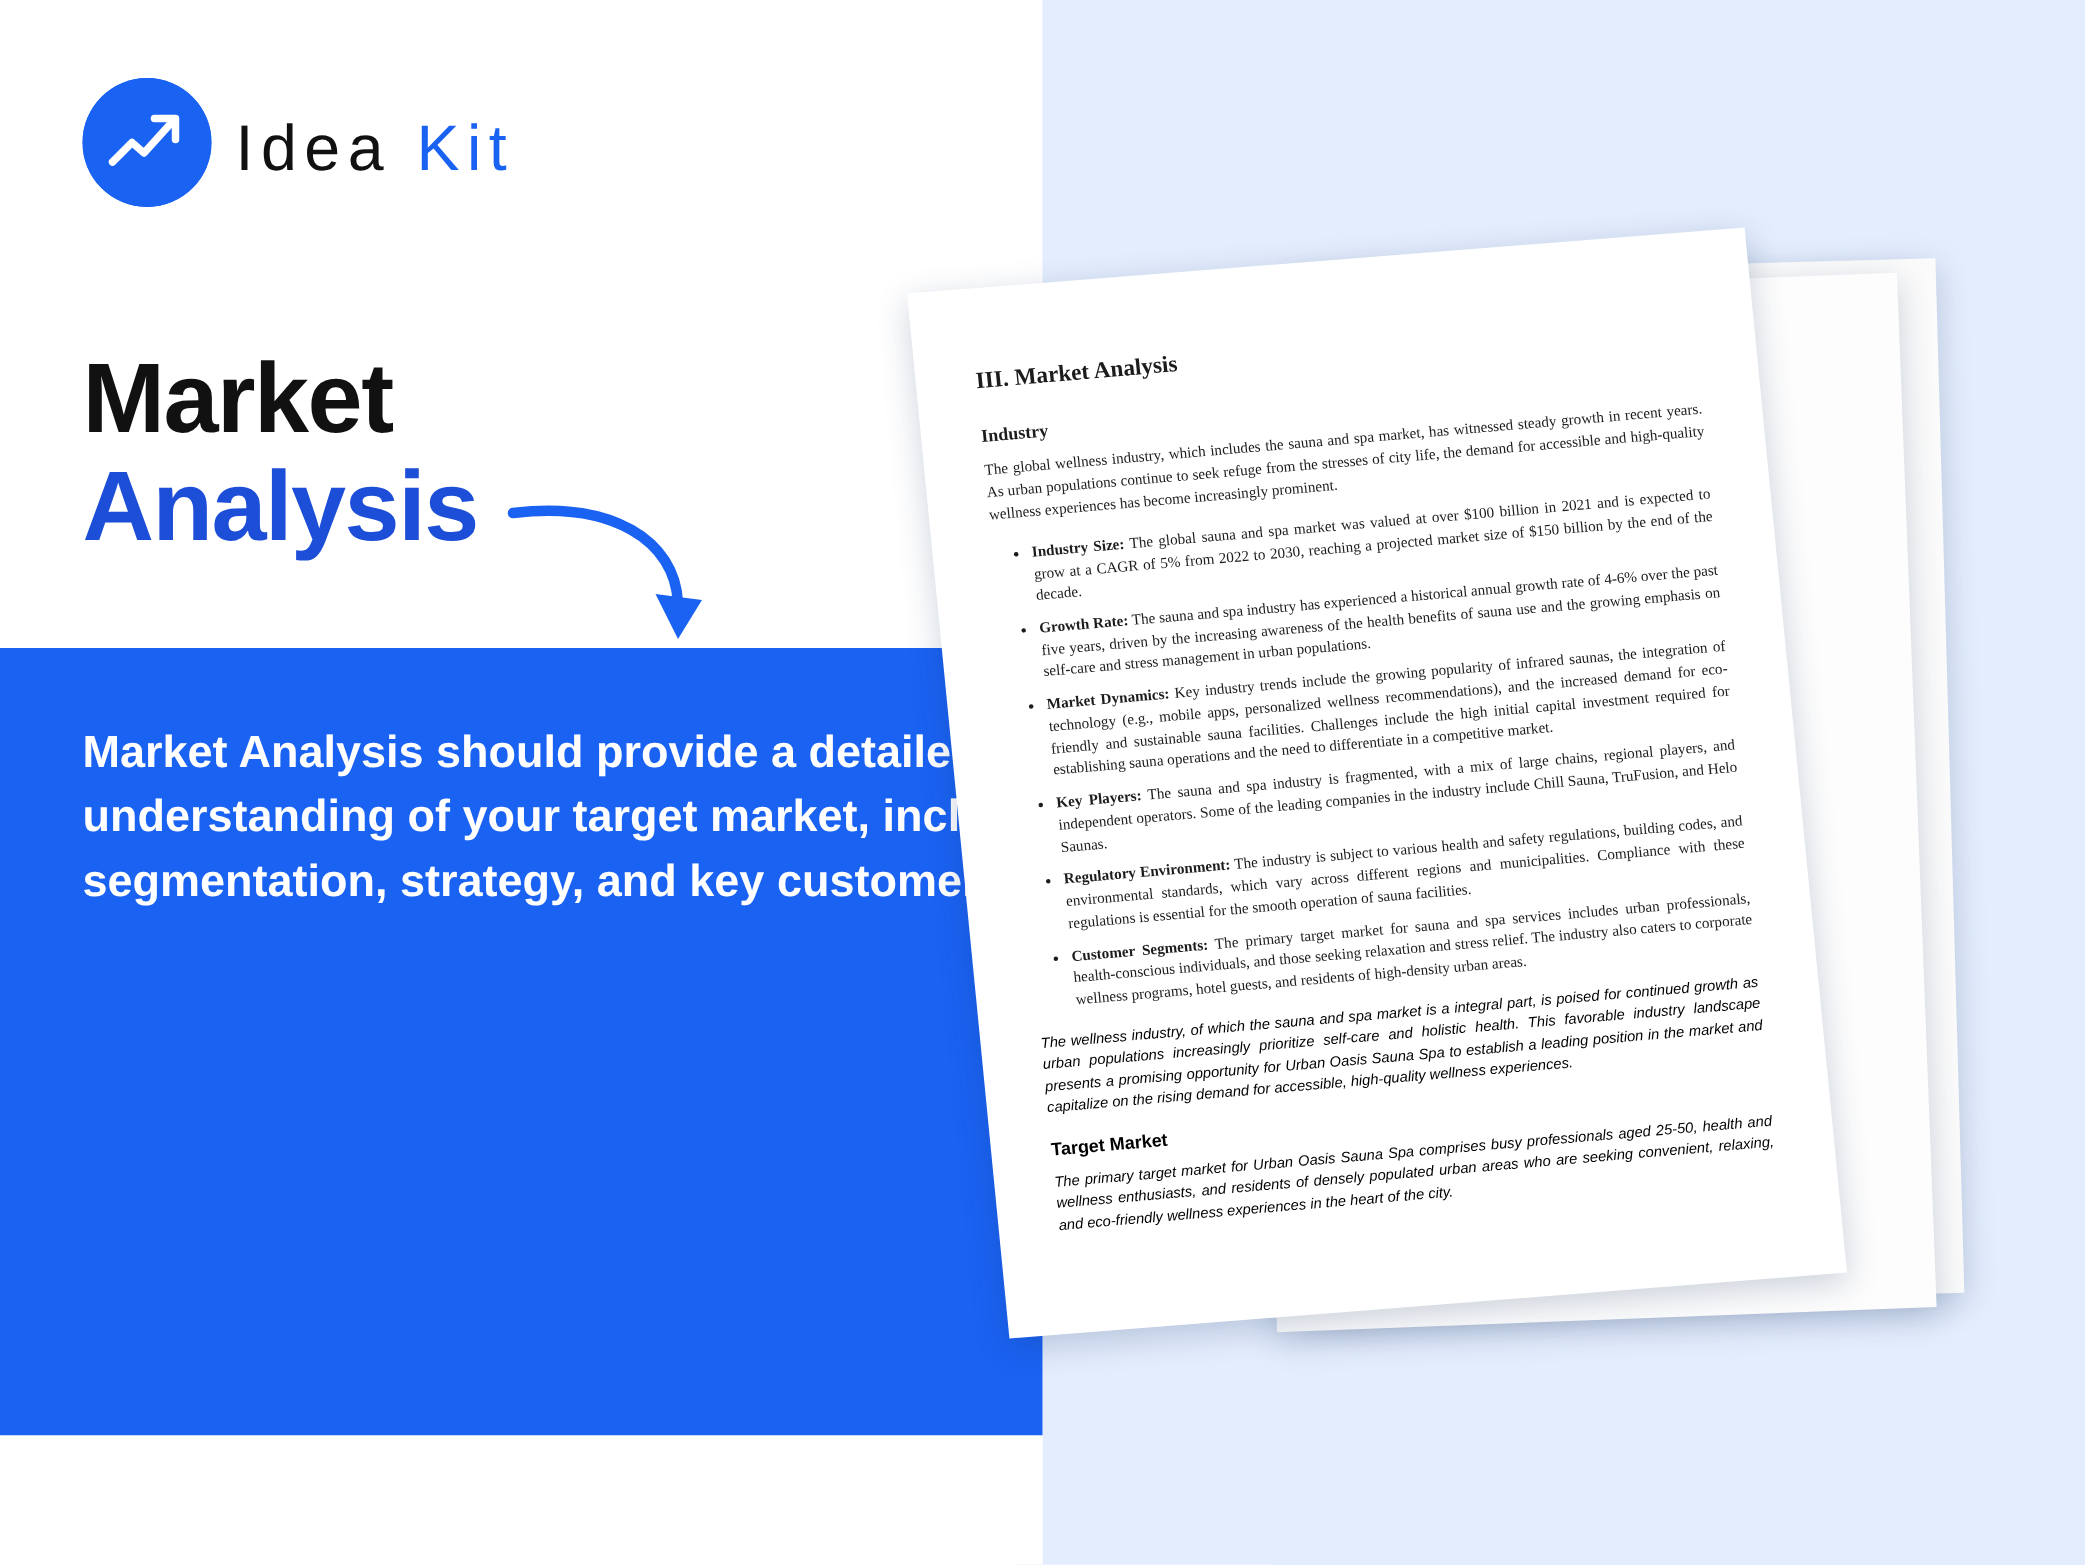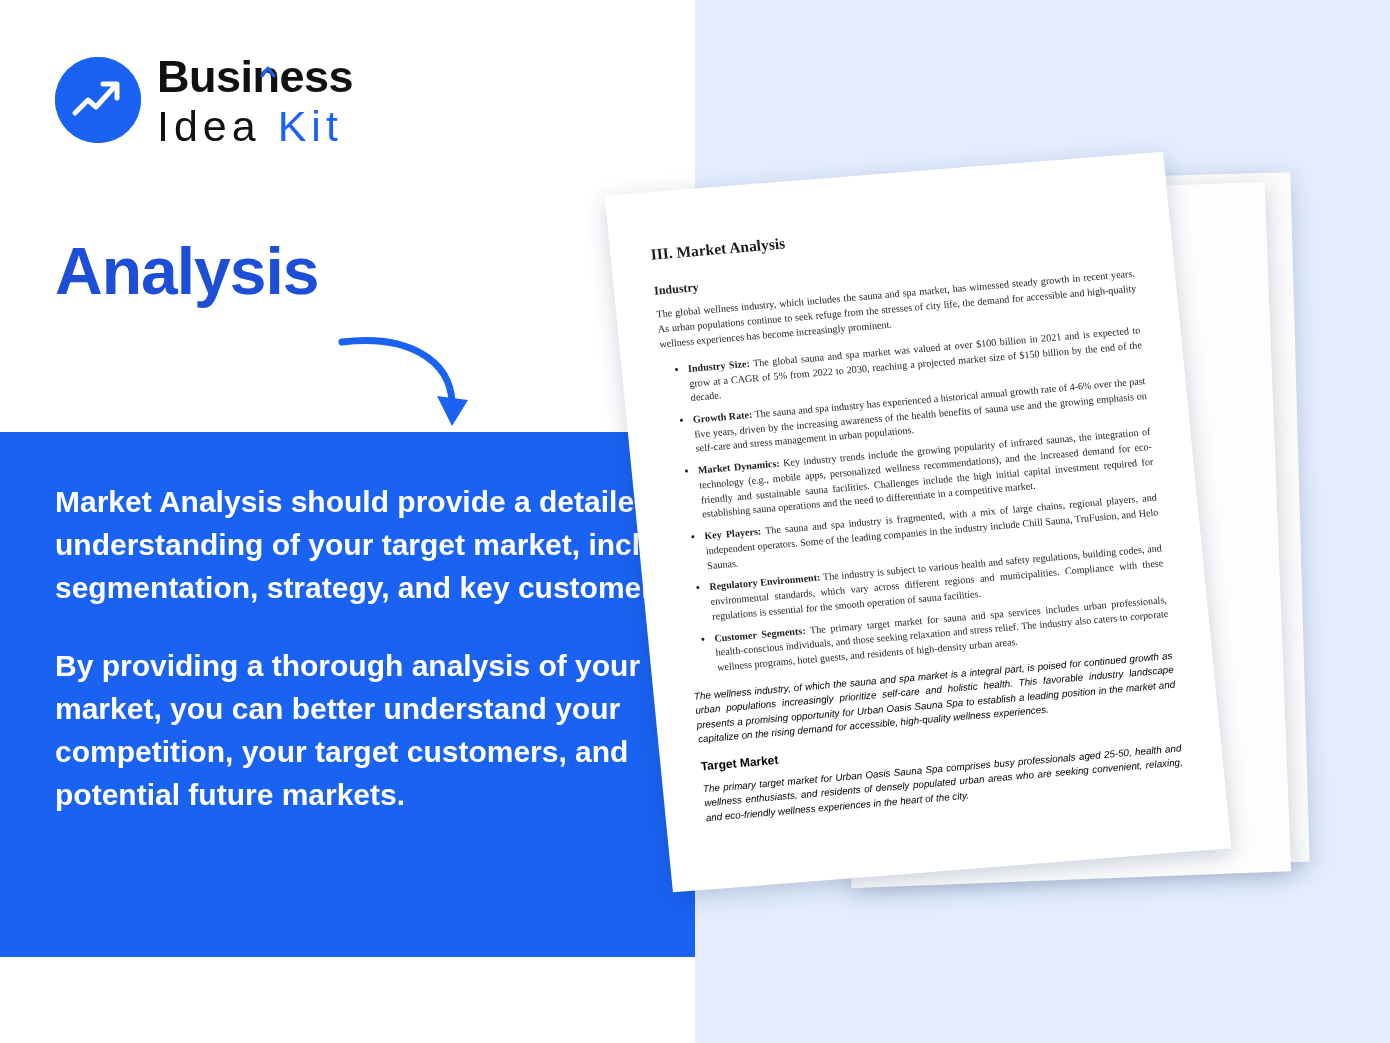--- a/index.html
+++ b/index.html
@@ -120,49 +120,41 @@
 
 <div class="logo-wrap">
   <div class="logo-mark">
     <svg width="86" height="86" viewBox="0 0 86 86" aria-hidden="true">
       <circle cx="43" cy="43" r="43" fill="#1a62f2"></circle>
       <polyline points="20,56 33,43 41,50 60,29" fill="none" stroke="#ffffff" stroke-width="5" stroke-linecap="round" stroke-linejoin="round"></polyline>
       <polyline points="48,27 62,27 62,41" fill="none" stroke="#ffffff" stroke-width="5" stroke-linecap="round" stroke-linejoin="round"></polyline>
     </svg>
   </div>
   <div class="logo-text">
-    <div class="logo-line1">
-      <span>Business</span>
-      <span class="logo-caret">
-        <svg width="16" height="12" viewBox="0 0 16 12">
-            <polyline points="2,10 8,2 14,10" fill="none" stroke="#1a62f2" stroke-width="3" stroke-linecap="round" stroke-linejoin="round"></polyline>
-          </svg>
-      </span>
-    </div>
     <div class="logo-line2">
       <span class="dark">Idea</span>
       <span class="blue">Kit</span>
     </div>
   </div>
 </div>
 
 <div class="headline">
+  <span class="l1">Market</span>
   <span class="l2">Analysis</span>
 </div>
 
 <div class="arrow">
   <svg width="135" height="110" viewBox="0 0 135 110" aria-hidden="true">
     <path d="M4 12 C 70 4, 112 30, 114 72" fill="none" stroke="#1a62f2" stroke-width="7" stroke-linecap="round"></path>
     <polygon points="114,96 99,66 130,70" fill="#1a62f2"></polygon>
   </svg>
 </div>
 
 <div class="copy">
   <p>Market Analysis should provide a detailed understanding of your target market, including segmentation, strategy, and key customers.</p>
-  <p>By providing a thorough analysis of your market, you can better understand your competition, your target customers, and potential future markets.</p>
 </div>
 
 <div class="docs">
   <div class="sheet sheet-back3"></div>
   <div class="sheet sheet-back2">
     <div class="sheet-edge-text">
       <div>growth</div>
       <div>ent.</div>
       <div>21 and</div>
       <div>et size</div>

